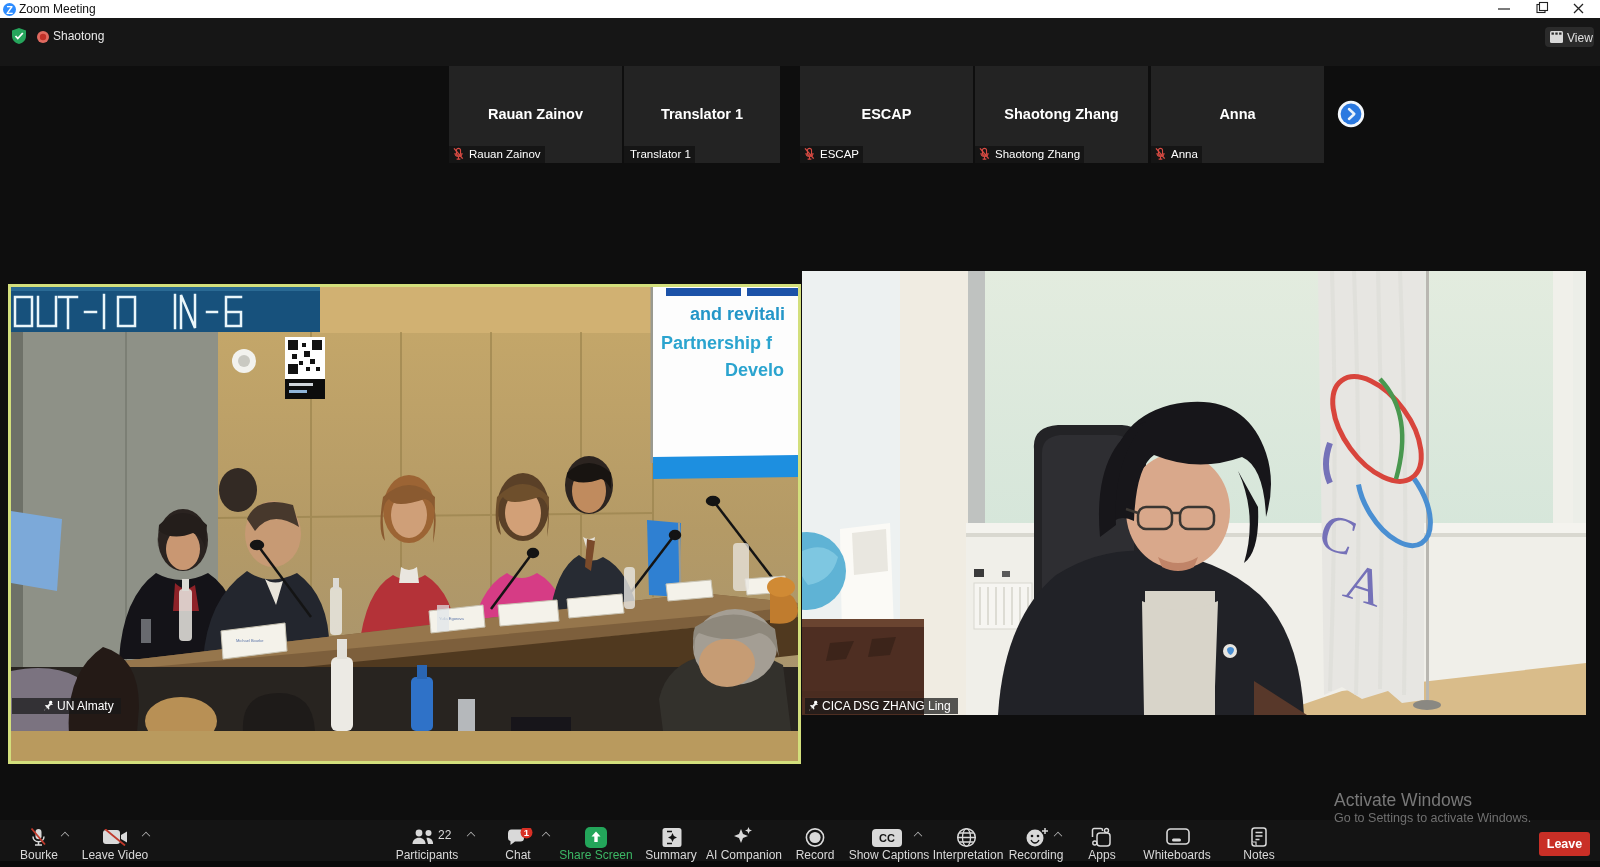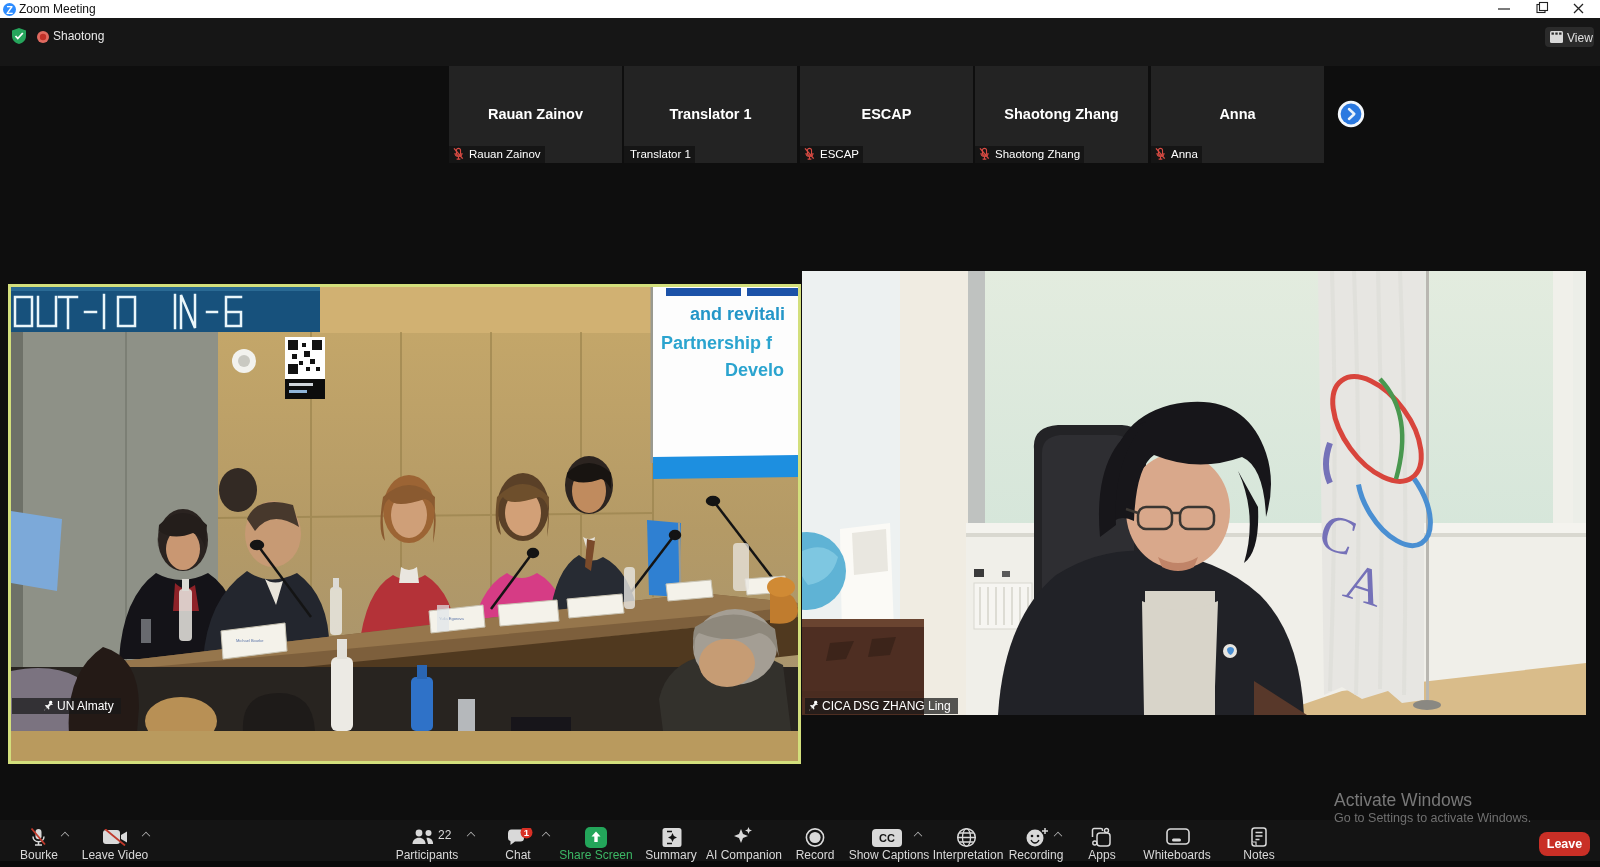--- a/index.html
+++ b/index.html
@@ -22,21 +22,21 @@
   #vleft { left:8px; top:268px; width:793px; height:480px; border:3px solid #d3df7c; background:#b99a5e;margin-top:16px; }
   #vright { left:802px; top:271px; width:784px; height:444px; background:#ecede7; }
   .feedlabel { position:absolute; background:rgba(24,24,24,.72); color:#fff; font-size:12px;
     line-height:16px; height:16px; padding:0 7px 0 3px; white-space:nowrap; }
   
   #toolbar { left:0; top:820px; width:1600px; height:47px; background:#141414; }
   .tbl { position:absolute; top:848px; color:#d9d9d9; font-size:12px; white-space:nowrap; }
   .chev { position:absolute; width:9px; height:5px; }
   .chev:before { content:""; position:absolute; left:0; top:0; width:7px; height:7px;
     border-left:1.6px solid #bdbdbd; border-top:1.6px solid #bdbdbd; transform:rotate(45deg) scale(.75); }
-  #leave { left:1539px; top:832px; width:51px; height:24px; background:#c92f26; border-radius:8px;
+  #leave { left:1539px; top:832px; width:51px; height:24px; background:#c92f26; border-radius:3px;
     color:#fff; font-size:12.5px; font-weight:bold; text-align:center; line-height:24px; }
   #aw1 { left:1334px; top:790px; color:#787878; font-size:17.5px; z-index:5; }
   #aw2 { left:1334px; top:811px; color:#707070; font-size:12.5px; z-index:5; }
 </style>
 </head>
 <body>
 <div id="stage">
   <div class="abs" id="titlebar"></div>
   <svg class="abs" style="left:2px;top:2px" width="26" height="15" viewBox="0 0 26 15">
     <circle cx="7.5" cy="7.5" r="6.5" fill="#2d8cff"></circle>
@@ -70,21 +70,21 @@
   </svg>
   <div class="abs" style="left:1567px;top:31px;color:#e0e0e0;font-size:12px">View</div>
 
   <div class="tile" style="left:449px;width:173px">
     <div class="tname">Rauan Zainov</div>
     <div class="tlabel"><svg class="micred" viewBox="0 0 14 14">
           <path d="M7 1.5 c-1.3 0-2.2.9-2.2 2.2 v3 c0 1.3.9 2.2 2.2 2.2 s2.2-.9 2.2-2.2 v-3 C9.2 2.4 8.3 1.5 7 1.5 Z M3.2 6.5 c0 2.2 1.6 3.7 3.8 3.7 s3.8-1.5 3.8-3.7 M7 10.4 V13 M5 13 h4" fill="none" stroke="#d84b43" stroke-width="1.2"></path>
           <line x1="2.2" y1="1.5" x2="11.5" y2="12.5" stroke="#d84b43" stroke-width="1.5"></line>
         </svg>Rauan Zainov</div>
   </div>
-  <div class="tile" style="left:624px;width:173px">
+  <div class="tile" style="left:624px;width:156px">
     <div class="tname">Translator 1</div>
     <div class="tlabel" style="padding-left:6px">Translator 1</div>
   </div>
   <div class="tile" style="left:800px;width:173px">
     <div class="tname">ESCAP</div>
     <div class="tlabel"><svg class="micred" viewBox="0 0 14 14">
           <path d="M7 1.5 c-1.3 0-2.2.9-2.2 2.2 v3 c0 1.3.9 2.2 2.2 2.2 s2.2-.9 2.2-2.2 v-3 C9.2 2.4 8.3 1.5 7 1.5 Z M3.2 6.5 c0 2.2 1.6 3.7 3.8 3.7 s3.8-1.5 3.8-3.7 M7 10.4 V13 M5 13 h4" fill="none" stroke="#d84b43" stroke-width="1.2"></path>
           <line x1="2.2" y1="1.5" x2="11.5" y2="12.5" stroke="#d84b43" stroke-width="1.5"></line>
         </svg>ESCAP</div>
   </div>

